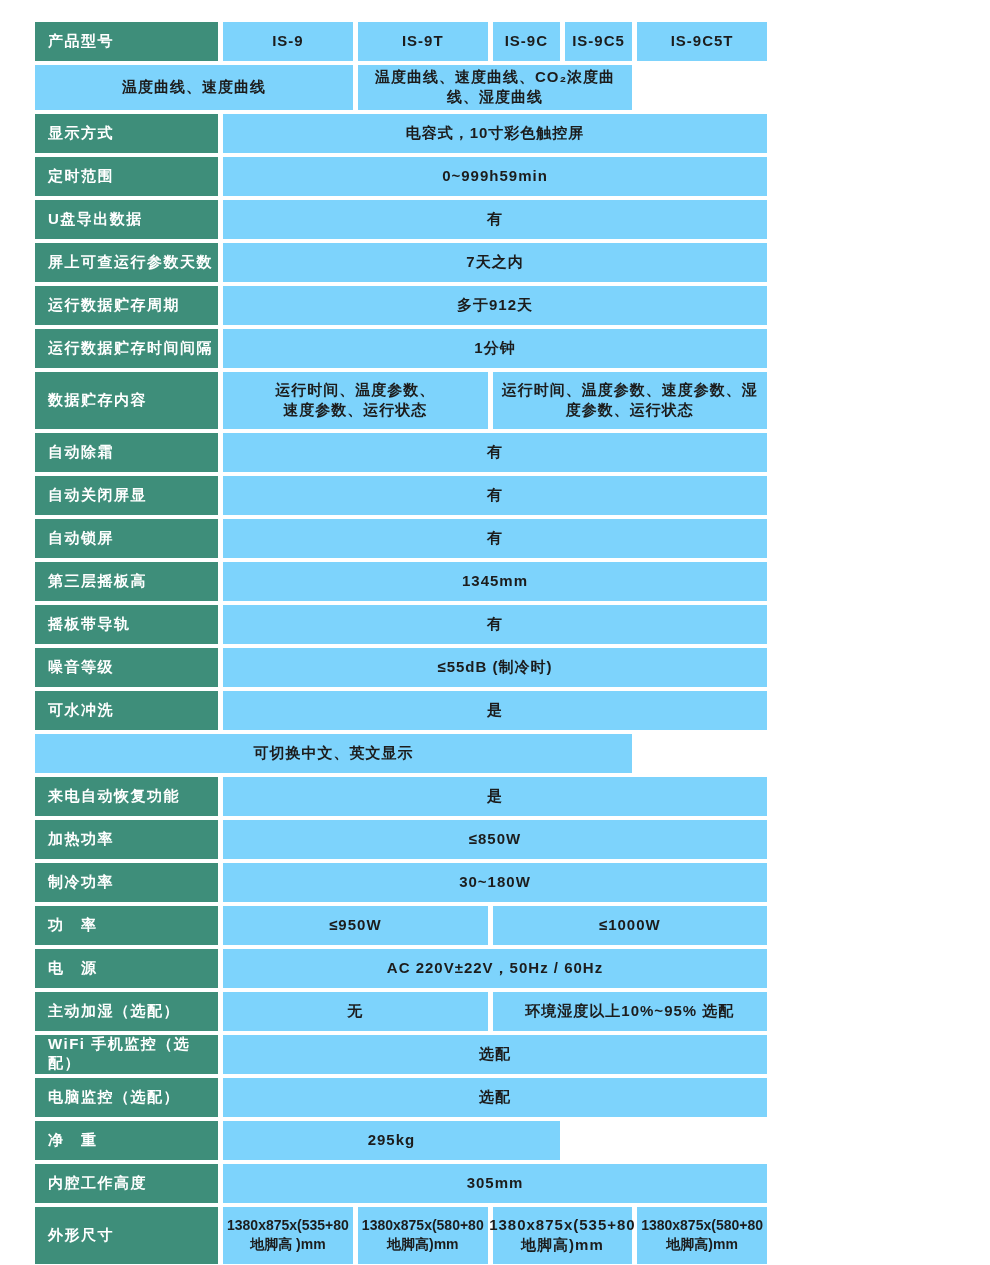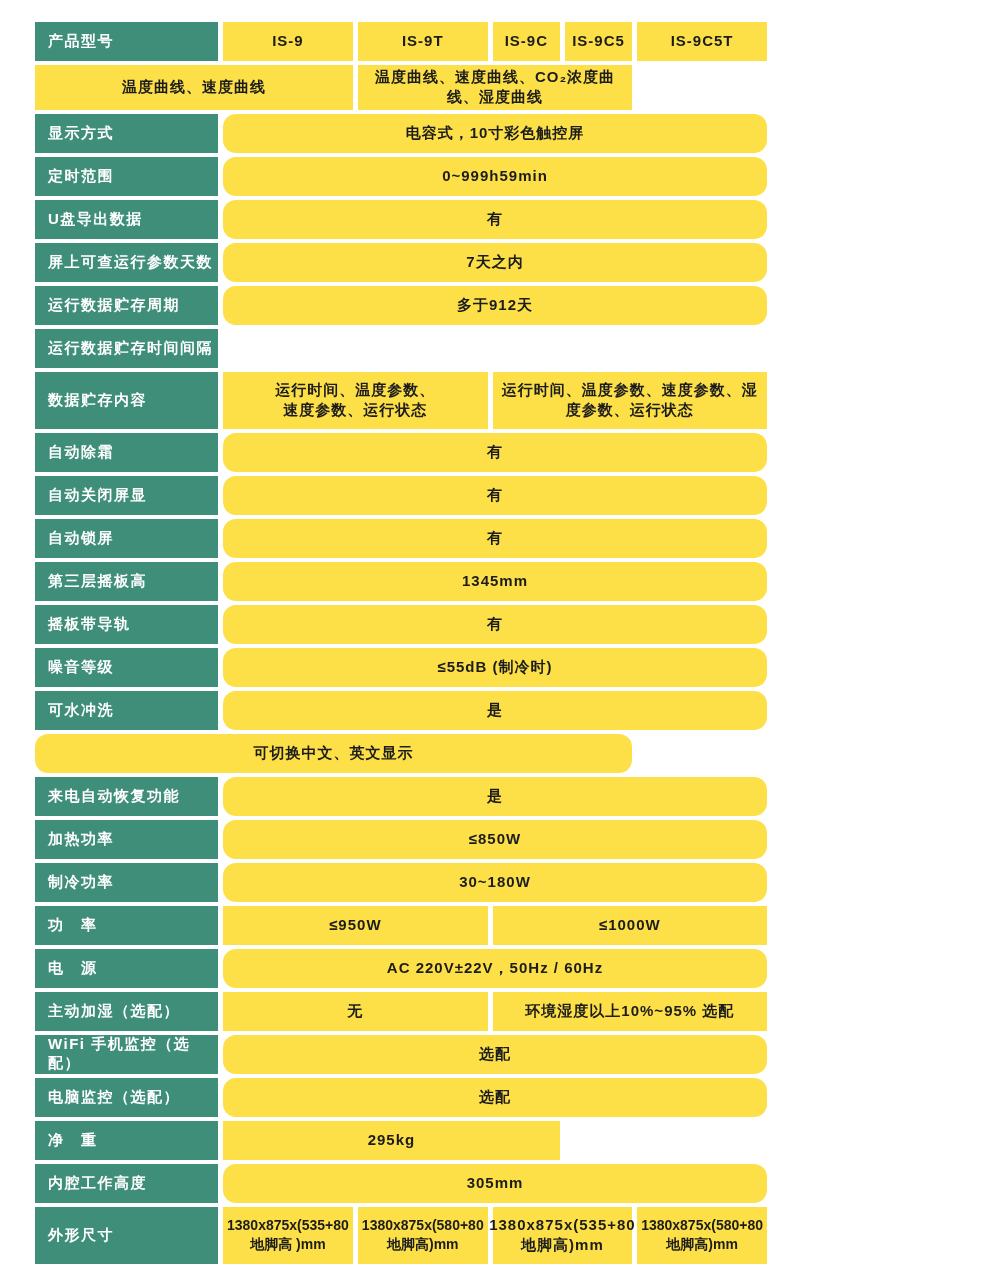--- a/index.html
+++ b/index.html
@@ -32,35 +32,35 @@
   .lbl {
     background: #3E8E7A;
     color: #ffffff;
     font-size: 15px;
     font-weight: 700;
     letter-spacing: 1.5px;
     padding-left: 13px;
     grid-column: 1;
   }
   .val {
-    background: #fde047;
+    background: #7dd3fc;
     color: #1c1c1c;
     font-size: 15px;
     font-weight: 700;
     letter-spacing: 1px;
     justify-content: center;
     text-align: center;
     white-space: pre-line;
     line-height: 1.35;
     padding: 2px 4px;
   }
   .val.small { font-size: 14px; letter-spacing: 0; }
   .s2 { grid-column: span 2; text-align: center; }
   .s3 { grid-column: span 3; }
-  .s5 { grid-column: span 5; border-radius: 13px; }
+  .s5 { grid-column: span 5; }
 </style>
 </head>
 <body>
 
 <div class="page">
   <div class="spec-table">
 
     <div class="cell lbl">产品型号</div>
     <div class="cell val">IS-9</div>
     <div class="cell val">IS-9T</div>
@@ -80,20 +80,21 @@
     <div class="cell lbl">U盘导出数据</div>
     <div class="cell val s5">有</div>
 
     <div class="cell lbl">屏上可查运行参数天数</div>
     <div class="cell val s5">7天之内</div>
 
     <div class="cell lbl">运行数据贮存周期</div>
     <div class="cell val s5">多于912天</div>
 
     <div class="cell lbl">运行数据贮存时间间隔</div>
+    <div class="cell val s5">1分钟</div>
 
     <div class="cell lbl tall">数据贮存内容</div>
     <div class="cell val s2 tall">运行时间、温度参数、
 速度参数、运行状态</div>
     <div class="cell val s3 tall">运行时间、温度参数、速度参数、湿度参数、运行状态</div>
 
     <div class="cell lbl">自动除霜</div>
     <div class="cell val s5">有</div>
 
     <div class="cell lbl">自动关闭屏显</div>

